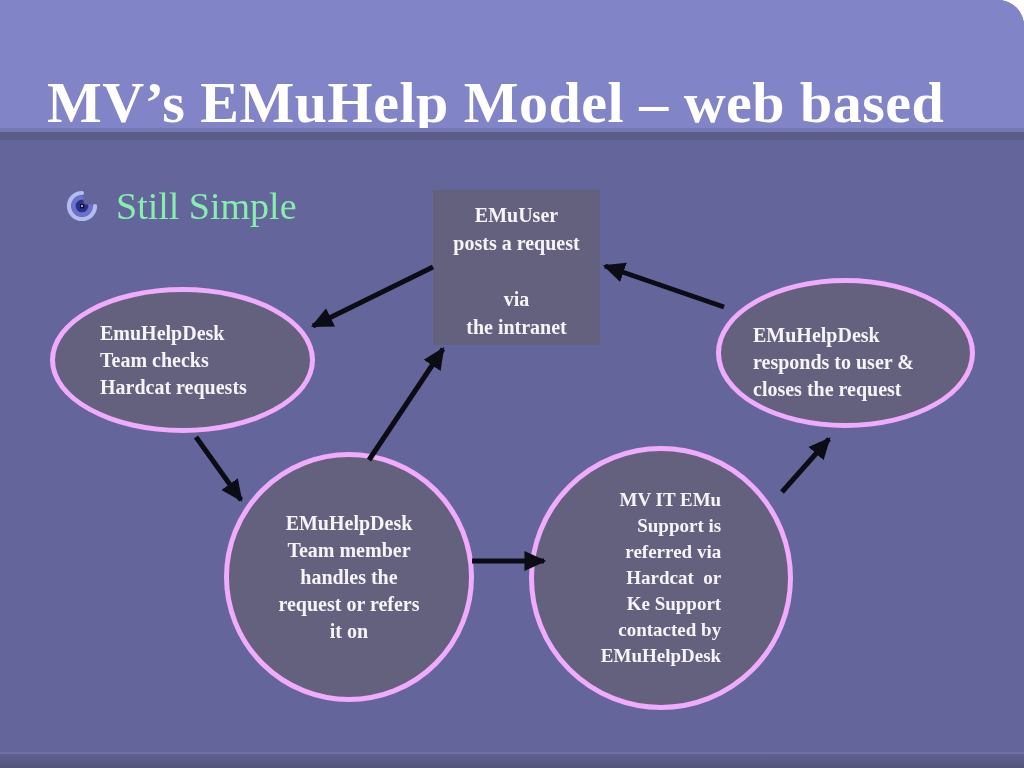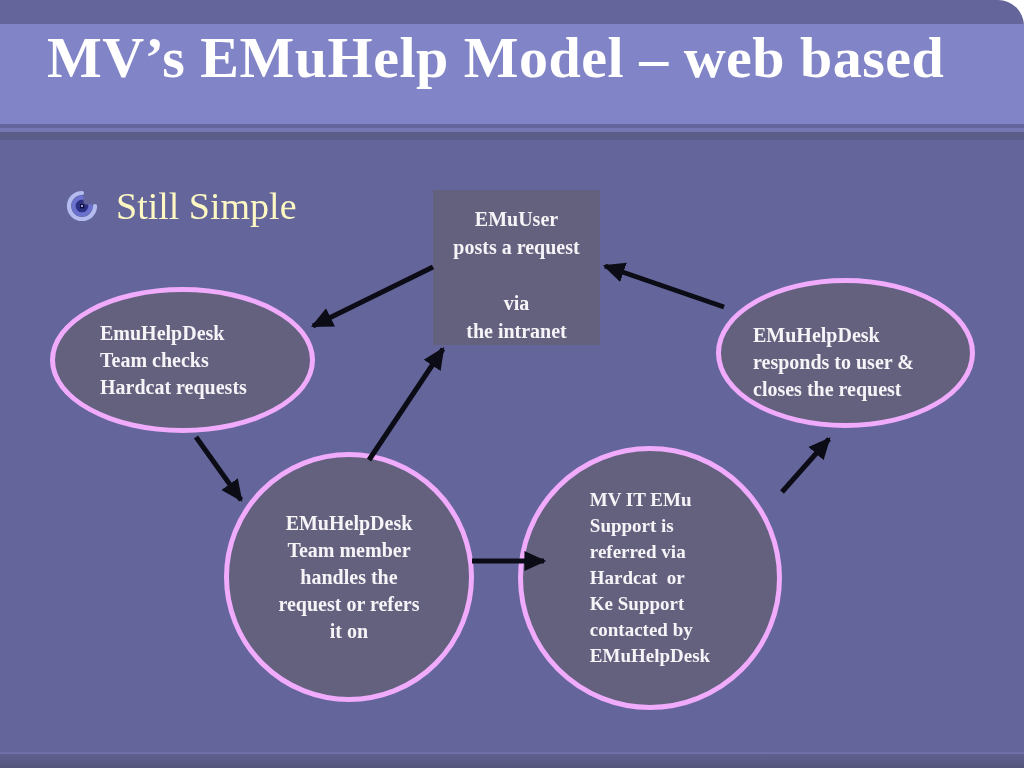--- a/index.html
+++ b/index.html
@@ -1,49 +1,49 @@
 <!DOCTYPE html>
 <html><head>
 <meta charset="utf-8">
 <style>
   html,body{margin:0;padding:0;background:#ffffff;}
   .page{position:relative;width:1024px;height:768px;background:#ffffff;overflow:hidden;
         font-family:"Liberation Serif", serif;}
   .slide{position:absolute;inset:0;background:#64659A;border-top-right-radius:26px;overflow:hidden;}
 
   
-  .header{position:absolute;left:0;top:0;width:1024px;height:100px;background:#8184C6;
-          display:flex;align-items:flex-start;margin-top:24px;}
+  .header{position:absolute;left:0;top:0;width:1024px;height:136px;background:#8184C6;
+          display:flex;align-items:flex-end;}
   .header .title{color:#ffffff;font-weight:bold;font-size:58px;letter-spacing:.5px;
                  padding-left:47px;white-space:nowrap;}
   .band-light{position:absolute;left:0;top:128px;width:1024px;height:4px;background:#7577B2;}
   .band-dark{position:absolute;left:0;top:132px;width:1024px;height:8px;background:#5B5C88;}
   .bottom-strip{position:absolute;left:0;bottom:0;width:1024px;height:16px;
                 background:linear-gradient(#6F71A6 0 2px, #60618F 2px, #53547C 100%);}
 
   
   .bullet-row{position:absolute;left:66px;top:184px;display:flex;align-items:center;gap:18px;}
   .bullet-icon{width:32px;height:32px;flex:0 0 auto;}
-  .bullet-label{color:#fef9c3;font-size:38px;}
+  .bullet-label{color:#86efac;font-size:38px;}
 
   
   .node{position:absolute;box-sizing:border-box;background:#64617F;color:#F7F4F8;
         font-weight:bold;font-size:20px;line-height:27px;display:flex;
         align-items:center;justify-content:center;}
   .node .txt{white-space:pre-wrap;}
 
   .rect-node{left:433px;top:190px;width:167px;height:155px;line-height:28px;
-             align-items:flex-end;padding-top:6px;text-align:center;}
+             align-items:center;padding-top:6px;text-align:center;}
   .ellipse-node{border:5px solid #f0abfc;border-radius:50%;}
   #node-checks{left:50px;top:287px;width:265px;height:146px;justify-content:flex-start;
                padding-left:45px;text-align:left;}
   #node-responds{left:716px;top:278px;width:259px;height:150px;justify-content:flex-start;
                  padding-left:32px;padding-top:18px;text-align:left;}
   #node-member{left:224px;top:452px;width:250px;height:250px;text-align:center;}
-  #node-mvit{left:518px;top:446px;width:264px;height:264px;text-align:left;
+  #node-mvit{left:529px;top:446px;width:264px;height:264px;text-align:right;
              font-size:19px;line-height:26px;}
 
   .arrows{position:absolute;inset:0;pointer-events:none;}
 </style>
 </head>
 <body>
 
 <div class="page">
   <div class="slide">
 

